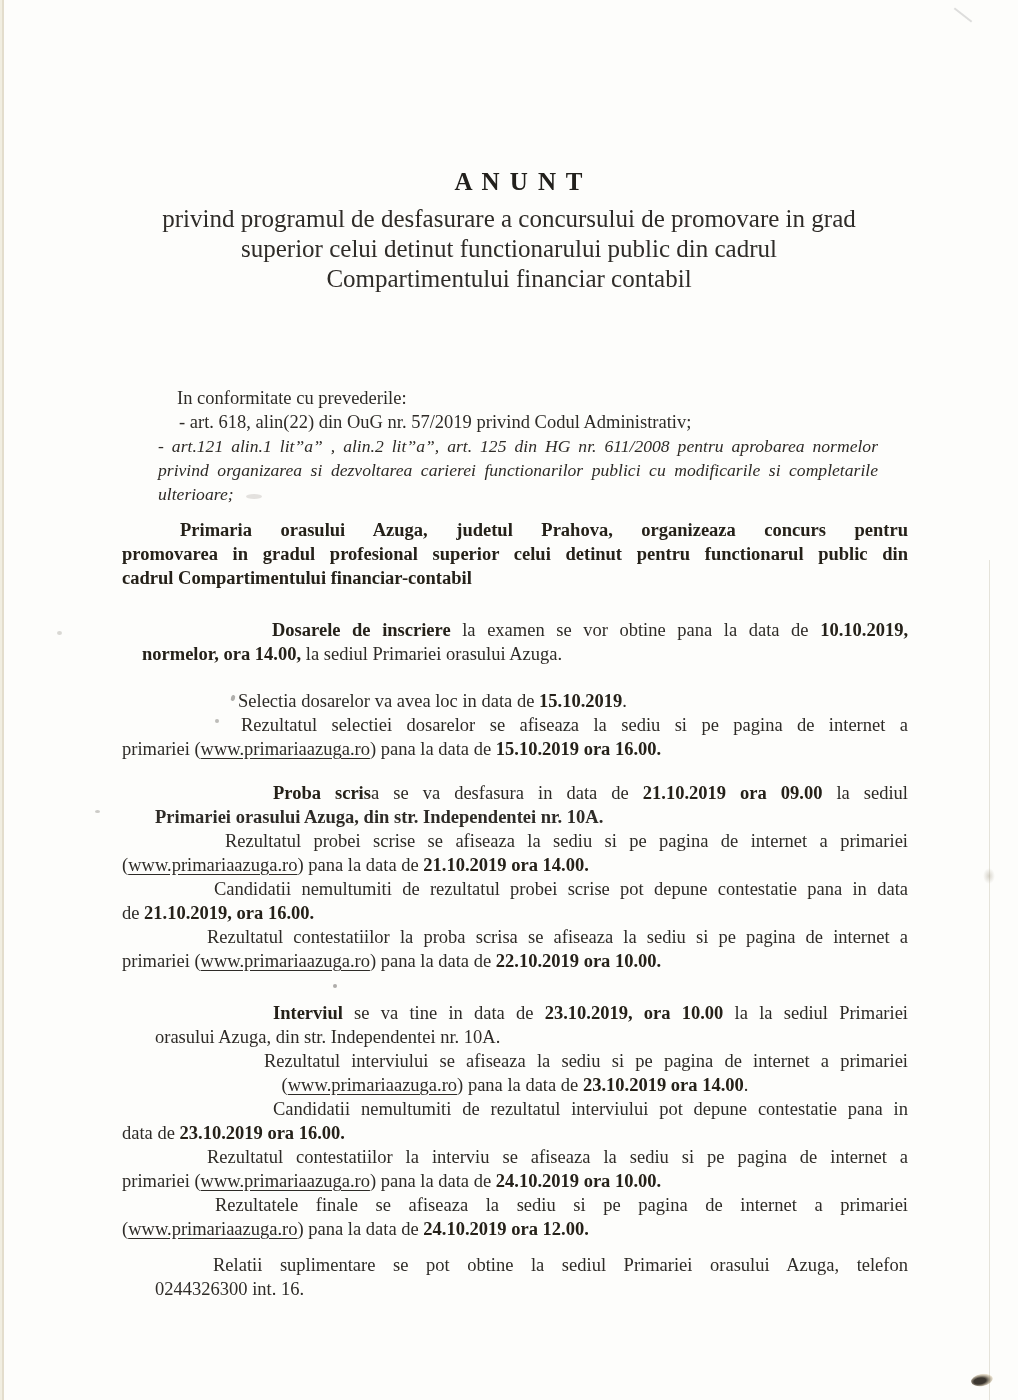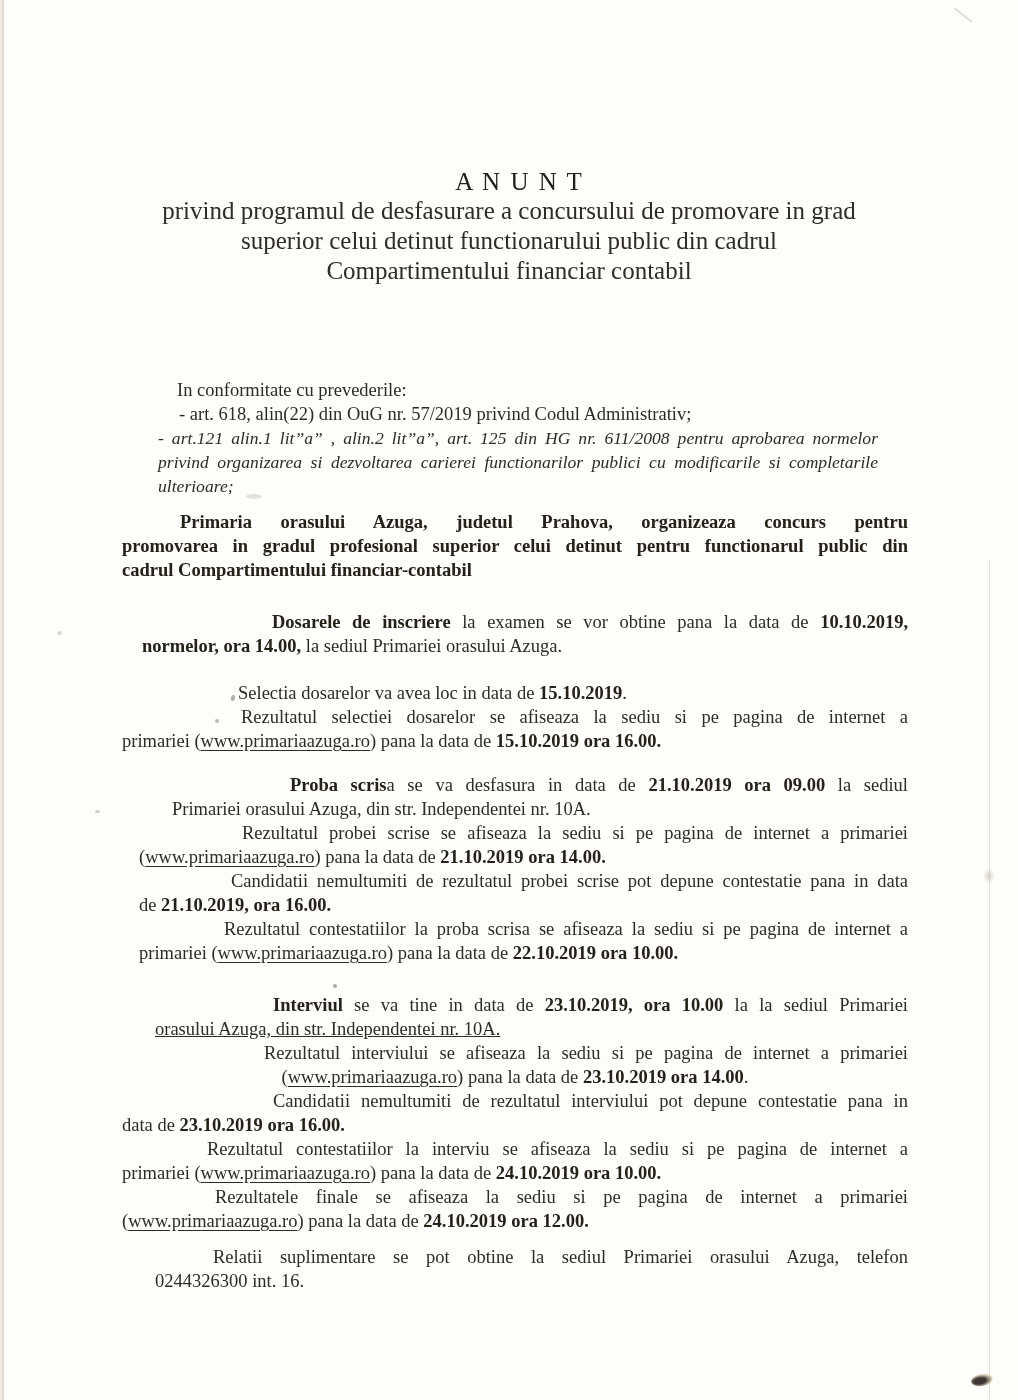--- a/index.html
+++ b/index.html
@@ -4,36 +4,36 @@
 <style>
   html,body{margin:0;padding:0;background:#e9e9e9;}
   .page{
     position:relative;width:1018px;height:1400px;overflow:hidden;
     background:#fdfdfb;
     font-family:"Liberation Serif","DejaVu Serif",serif;
     color:#2e2b27;
   }
   
   .doc-head{padding-top:168px;text-align:center;}
-  .doc-title{font-size:25px;line-height:28px;font-weight:400;letter-spacing:2px;color:#22201c;padding-left:21px;}
-  .doc-subtitle{margin-top:0;}
+  .doc-title{font-size:25px;line-height:28px;font-weight:700;letter-spacing:2px;color:#22201c;padding-left:21px;}
+  .doc-subtitle{margin-top:8px;}
   .sub-line{font-size:25px;line-height:30px;color:#2f2c28;}
   
   .doc-body{margin-left:122px;width:786px;margin-top:92px;font-size:18.5px;}
   .line{height:24px;line-height:24px;white-space:nowrap;}
   .line.j{white-space:normal;text-align:justify;text-align-last:justify;overflow:hidden;}
   .line.small{font-size:17.6px;font-style:italic;}
   .b{font-weight:700;color:#252119;}
   .u{text-decoration:underline;text-underline-offset:3px;}
   .grp{margin-top:0;}
   .grp-legal{padding-right:30px;}
   .grp-announcement{margin-top:12px;}
   .grp-dosare{margin-top:28px;}
   .grp-selectie{margin-top:23px;}
-  .grp-proba{margin-top:20px;margin-left:17px;}
+  .grp-proba{margin-top:20px;}
   .grp-interviu{margin-top:28px;}
   .grp-relatii{margin-top:12px;}
   
   .edge-left{position:absolute;left:2px;top:0;width:2px;height:1400px;background:rgba(214,205,178,.65);}
   .edge-left2{position:absolute;left:0;top:0;width:2px;height:1400px;background:rgba(240,236,222,.9);}
   .edge-right{position:absolute;left:989px;top:560px;width:1px;height:840px;background:rgba(190,183,165,.38);}
   .scratch-tr{position:absolute;left:952px;top:14px;width:22px;height:2px;background:rgba(150,150,150,.30);transform:rotate(38deg);}
   .smudge-br{position:absolute;left:971px;top:1374px;width:22px;height:12px;border-radius:50%;
     background:radial-gradient(ellipse at 40% 55%, #3c3730 0 32%, rgba(110,92,58,.5) 55%, rgba(205,175,115,.25) 72%, transparent 80%);
     transform:rotate(-10deg);}
@@ -76,31 +76,31 @@
         <div class="line j" style="padding-left: 150px;"><span class="b ">Dosarele de inscriere</span><span class=""> la examen se vor obtine pana la data de </span><span class="b ">10.10.2019,</span></div>
         <div class="line" style="padding-left: 20px;"><span class="b ">normelor, ora 14.00,</span><span class=""> la sediul Primariei orasului Azuga.</span></div>
       </div>
       <div class="grp grp-selectie">
         <div class="line" style="padding-left: 116px;"><span class="">Selectia dosarelor va avea loc in data de </span><span class="b ">15.10.2019</span><span class="">.</span></div>
         <div class="line j" style="padding-left: 119px;"><span class="">Rezultatul selectiei dosarelor se afiseaza la sediu si pe pagina de internet a</span></div>
         <div class="line" style="padding-left: 0px;"><span class="">primariei (</span><span class="u">www.primariaazuga.ro</span><span class="">) pana la data de </span><span class="b ">15.10.2019 ora 16.00.</span></div>
       </div>
       <div class="grp grp-proba">
         <div class="line j" style="padding-left: 151px;"><span class="b ">Proba scris</span><span class="">a se va desfasura in data de </span><span class="b ">21.10.2019 ora 09.00</span><span class=""> la sediul</span></div>
-        <div class="line" style="padding-left: 33px;"><span class="">Primariei orasului Azuga, din str. Independentei nr. 10A.</span></div>
+        <div class="line" style="padding-left: 33px; font-weight: bold;"><span class="">Primariei orasului Azuga, din str. Independentei nr. 10A.</span></div>
         <div class="line j" style="padding-left: 103px;"><span class="">Rezultatul probei scrise se afiseaza la sediu si pe pagina de internet a primariei</span></div>
         <div class="line" style="padding-left: 0px;"><span class="">(</span><span class="u">www.primariaazuga.ro</span><span class="">) pana la data de </span><span class="b ">21.10.2019 ora 14.00.</span></div>
         <div class="line j" style="padding-left: 92px;"><span class="">Candidatii nemultumiti de rezultatul probei scrise pot depune contestatie pana in data</span></div>
         <div class="line" style="padding-left: 0px;"><span class="">de </span><span class="b ">21.10.2019, ora 16.00.</span></div>
         <div class="line j" style="padding-left: 85px;"><span class="">Rezultatul contestatiilor la proba scrisa se afiseaza la sediu si pe pagina de internet a</span></div>
         <div class="line" style="padding-left: 0px;"><span class="">primariei (</span><span class="u">www.primariaazuga.ro</span><span class="">) pana la data de </span><span class="b ">22.10.2019 ora 10.00.</span></div>
       </div>
       <div class="grp grp-interviu">
         <div class="line j" style="padding-left: 151px;"><span class="b ">Interviul</span><span class=""> se va tine in data de </span><span class="b ">23.10.2019, ora 10.00</span><span class=""> la la sediul Primariei</span></div>
-        <div class="line" style="padding-left: 33px; text-decoration: underline;"><span class="">orasului Azuga, din str. Independentei nr. 10A.</span></div>
+        <div class="line" style="padding-left: 33px;"><span class="">orasului Azuga, din str. Independentei nr. 10A.</span></div>
         <div class="line j" style="padding-left: 142px;"><span class="">Rezultatul interviului se afiseaza la sediu si pe pagina de internet a primariei</span></div>
         <div class="line" style="padding-left: 0px; text-align: center;"><span class="">(</span><span class="u">www.primariaazuga.ro</span><span class="">) pana la data de </span><span class="b ">23.10.2019 ora 14.00</span><span class="">.</span></div>
         <div class="line j" style="padding-left: 151px;"><span class="">Candidatii nemultumiti de rezultatul interviului pot depune contestatie pana in</span></div>
         <div class="line" style="padding-left: 0px;"><span class="">data de </span><span class="b ">23.10.2019 ora 16.00.</span></div>
         <div class="line j" style="padding-left: 85px; font-family: Liberation Serif, serif;"><span class="">Rezultatul contestatiilor la interviu se afiseaza la sediu si pe pagina de internet a</span></div>
         <div class="line" style="padding-left: 0px;"><span class="">primariei (</span><span class="u">www.primariaazuga.ro</span><span class="">) pana la data de </span><span class="b ">24.10.2019 ora 10.00.</span></div>
         <div class="line j" style="padding-left: 93px;"><span class="">Rezultatele finale se afiseaza la sediu si pe pagina de internet a primariei</span></div>
         <div class="line" style="padding-left: 0px;"><span class="">(</span><span class="u">www.primariaazuga.ro</span><span class="">) pana la data de </span><span class="b ">24.10.2019 ora 12.00.</span></div>
       </div>
       <div class="grp grp-relatii">

